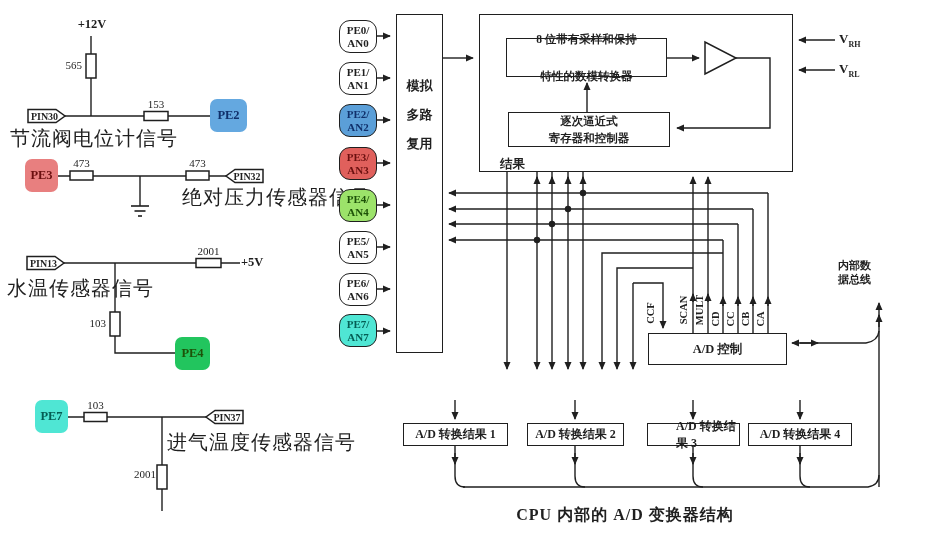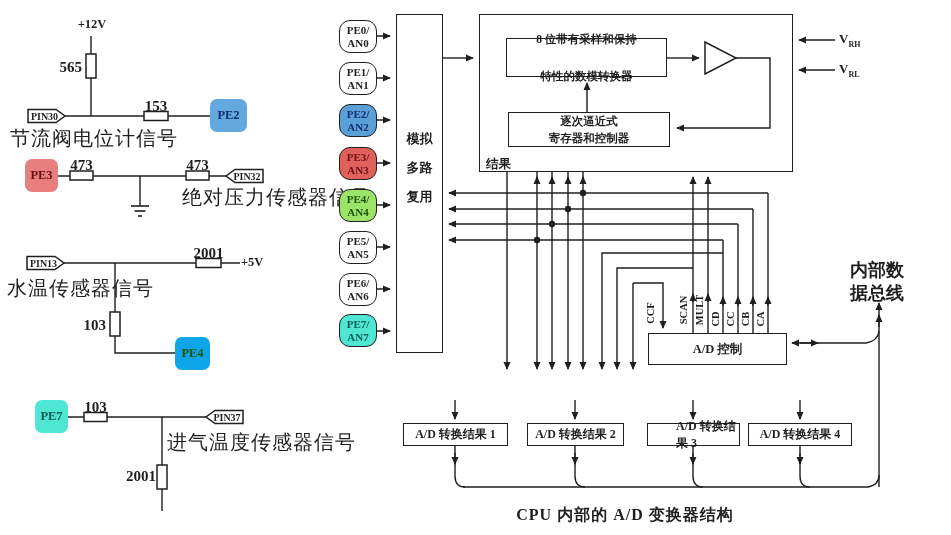--- a/index.html
+++ b/index.html
@@ -1,21 +1,21 @@
 <!DOCTYPE html>
 <html><head>
 <meta charset="utf-8">
 <style>
   html,body{margin:0;padding:0;background:#888;}
   #canvas{position:relative;width:951px;height:535px;background:#ffffff;overflow:hidden;
           font-family:"Liberation Serif",serif;color:#1f1f1f;}
   #wires{position:absolute;left:0;top:0;}
   .abs{position:absolute;}
   .lbl{font-weight:bold;white-space:nowrap;}
-  .rlabel{font-size:15px;font-weight:bold;}
+  .rlabel{font-size:11px;font-weight:normal;}
   .cjk-label{font-size:20px;font-weight:normal;letter-spacing:1px;}
   .box{position:absolute;border:1.6px solid #1f1f1f;background:#fff;box-sizing:border-box;}
   .ctr{display:flex;align-items:center;justify-content:center;text-align:center;}
   .col{display:flex;flex-direction:column;align-items:center;justify-content:center;text-align:center;}
   .pebox{position:absolute;border-radius:7px;box-sizing:border-box;
          display:flex;align-items:center;justify-content:center;
          font-size:12.5px;font-weight:bold;}
   .stadium{position:absolute;left:339px;width:38px;height:33px;border:1.6px solid #1f1f1f;
            border-radius:11px;box-sizing:border-box;background:#fff;
            display:flex;flex-direction:column;align-items:center;justify-content:center;
@@ -197,21 +197,21 @@
       <span>PE3</span>
     </div>
   <div class="abs rlabel" style="left:68px;top:157px;width:27px;text-align:center;">473</div>
   <div class="abs rlabel" style="left:184px;top:157px;width:27px;text-align:center;">473</div>
   <div class="abs cjk-label" style="left:182px;top:184px;">绝对压力传感器信号</div>
 
   <div class="abs rlabel" style="left:193px;top:245px;width:31px;text-align:center;">2001</div>
   <div class="abs lbl" style="left:241px;top:255px;font-size:12.5px;">+5V</div>
   <div class="abs cjk-label" style="left:7px;top:275px;">水温传感器信号</div>
   <div class="abs rlabel" style="left:78px;top:317px;width:28px;text-align:right;">103</div>
-  <div class="pebox" style="left: 175px; top: 337px; width: 35px; height: 33px; color: rgb(29, 82, 8); background-color: #0ea5e9;">
+  <div class="pebox" style="left: 175px; top: 337px; width: 35px; height: 33px; color: rgb(29, 82, 8); background-color: #22c55e;">
       <span>PE4</span>
     </div>
 
   <div class="pebox" style="left: 35px; top: 400px; width: 33px; height: 33px; color: rgb(4, 94, 84); background-color: rgb(79, 230, 212);">
       <span>PE7</span>
     </div>
   <div class="abs rlabel" style="left:82px;top:399px;width:27px;text-align:center;">103</div>
   <div class="abs cjk-label" style="left:167px;top:429px;">进气温度传感器信号</div>
   <div class="abs rlabel" style="left:126px;top:468px;width:30px;text-align:right;">2001</div>
 
@@ -242,55 +242,55 @@
   <div class="stadium" style="top: 273px; background-color: rgb(255, 255, 255);">
     <span>PE6/</span>
       <span>AN6</span>
     </div>
   <div class="stadium" style="top: 314px; color: rgb(4, 94, 84); background-color: rgb(79, 230, 212);">
     <span>PE7/</span>
       <span>AN7</span>
     </div>
 
   <div class="box" style="left:396px;top:14px;width:47px;height:339px;">
-    <div class="col" style="margin-top:115px;gap:11px;font-size:13px;font-weight:bold;">
+    <div class="col" style="margin-top:62px;gap:11px;font-size:13px;font-weight:bold;">
       <span>模拟</span>
       <span>多路</span>
       <span>复用</span>
     </div>
   </div>
 
   <div class="box" style="left:479px;top:14px;width:314px;height:158px;background:transparent;"></div>
   <div class="box col innertext" style="left:506px;top:38px;width:161px;height:39px;gap:20px;">
     <span>8 位带有采样和保持</span>
     <span>特性的数模转换器</span>
   </div>
   <div class="box col innertext" style="left:508px;top:112px;width:162px;height:35px;">
     <span>逐次逼近式</span>
     <span>寄存器和控制器</span>
   </div>
-  <div class="abs lbl" style="left:486px;top:156px;font-size:12.5px;text-align:center;">结果</div>
+  <div class="abs lbl" style="left:500px;top:156px;font-size:12.5px;text-align:center;">结果</div>
 
   <div class="abs vref" style="left:839px;top:31px;">
     <span>V</span><sub>RH</sub></div>
   <div class="abs vref" style="left:839px;top:61px;">
     <span>V</span><sub>RL</sub></div>
 
   <div class="box ctr" style="left:648px;top:333px;width:139px;height:32px;font-size:12.5px;font-weight:600;">
     <span>A/D 控制</span>
     </div>
   <div class="rot" style="left:633px;top:307px;width:36px;">CCF</div>
   <div class="rot" style="left:662px;top:304px;width:44px;">SCAN</div>
   <div class="rot" style="left:678px;top:304px;width:44px;">MULT</div>
   <div class="rot" style="left:701px;top:313px;width:30px;">CD</div>
   <div class="rot" style="left:716px;top:313px;width:30px;">CC</div>
   <div class="rot" style="left:731px;top:313px;width:30px;">CB</div>
   <div class="rot" style="left:746px;top:313px;width:30px;">CA</div>
 
-  <div class="abs lbl" style="left:838px;top:259px;width:66px;text-align:right;font-size:18px;line-height:1.25;">
+  <div class="abs lbl" style="left:838px;top:259px;width:66px;text-align:left;font-size:11px;line-height:1.25;">
     <div>内部数</div>
     <div>据总线</div>
   </div>
 
 
   <div class="resbox" style="left:403px;width:105px;">
     <span>A/D 转换结果 1</span>
     </div>
   <div class="resbox" style="left:527px;width:97px;">
     <span>A/D 转换结果 2</span>

